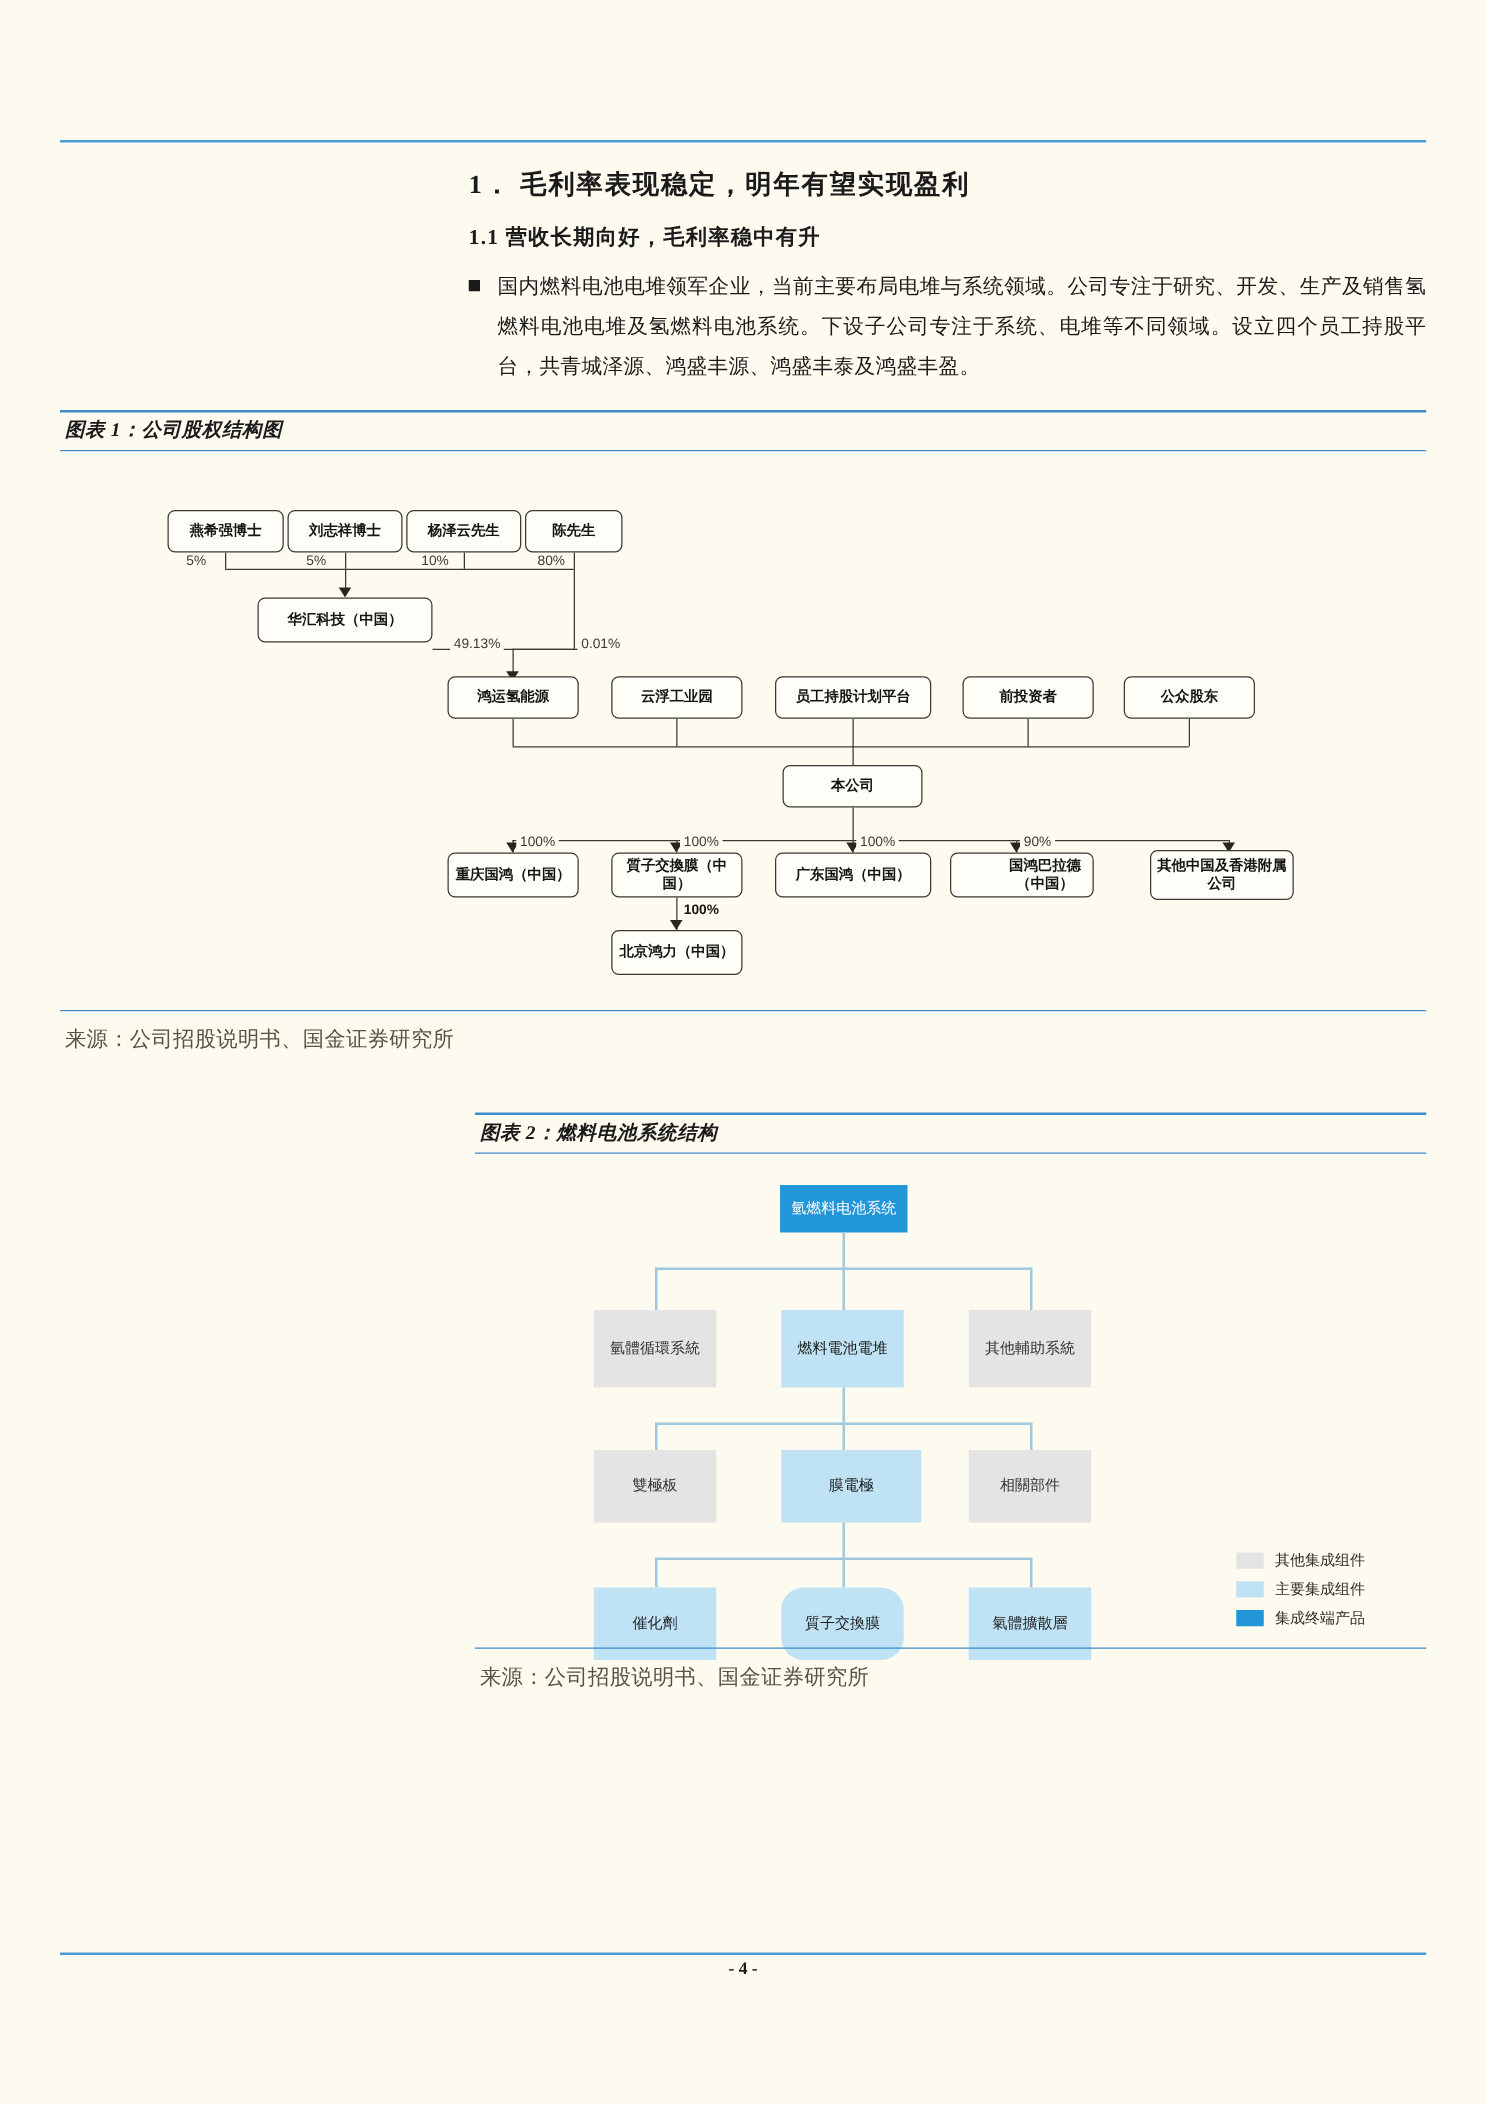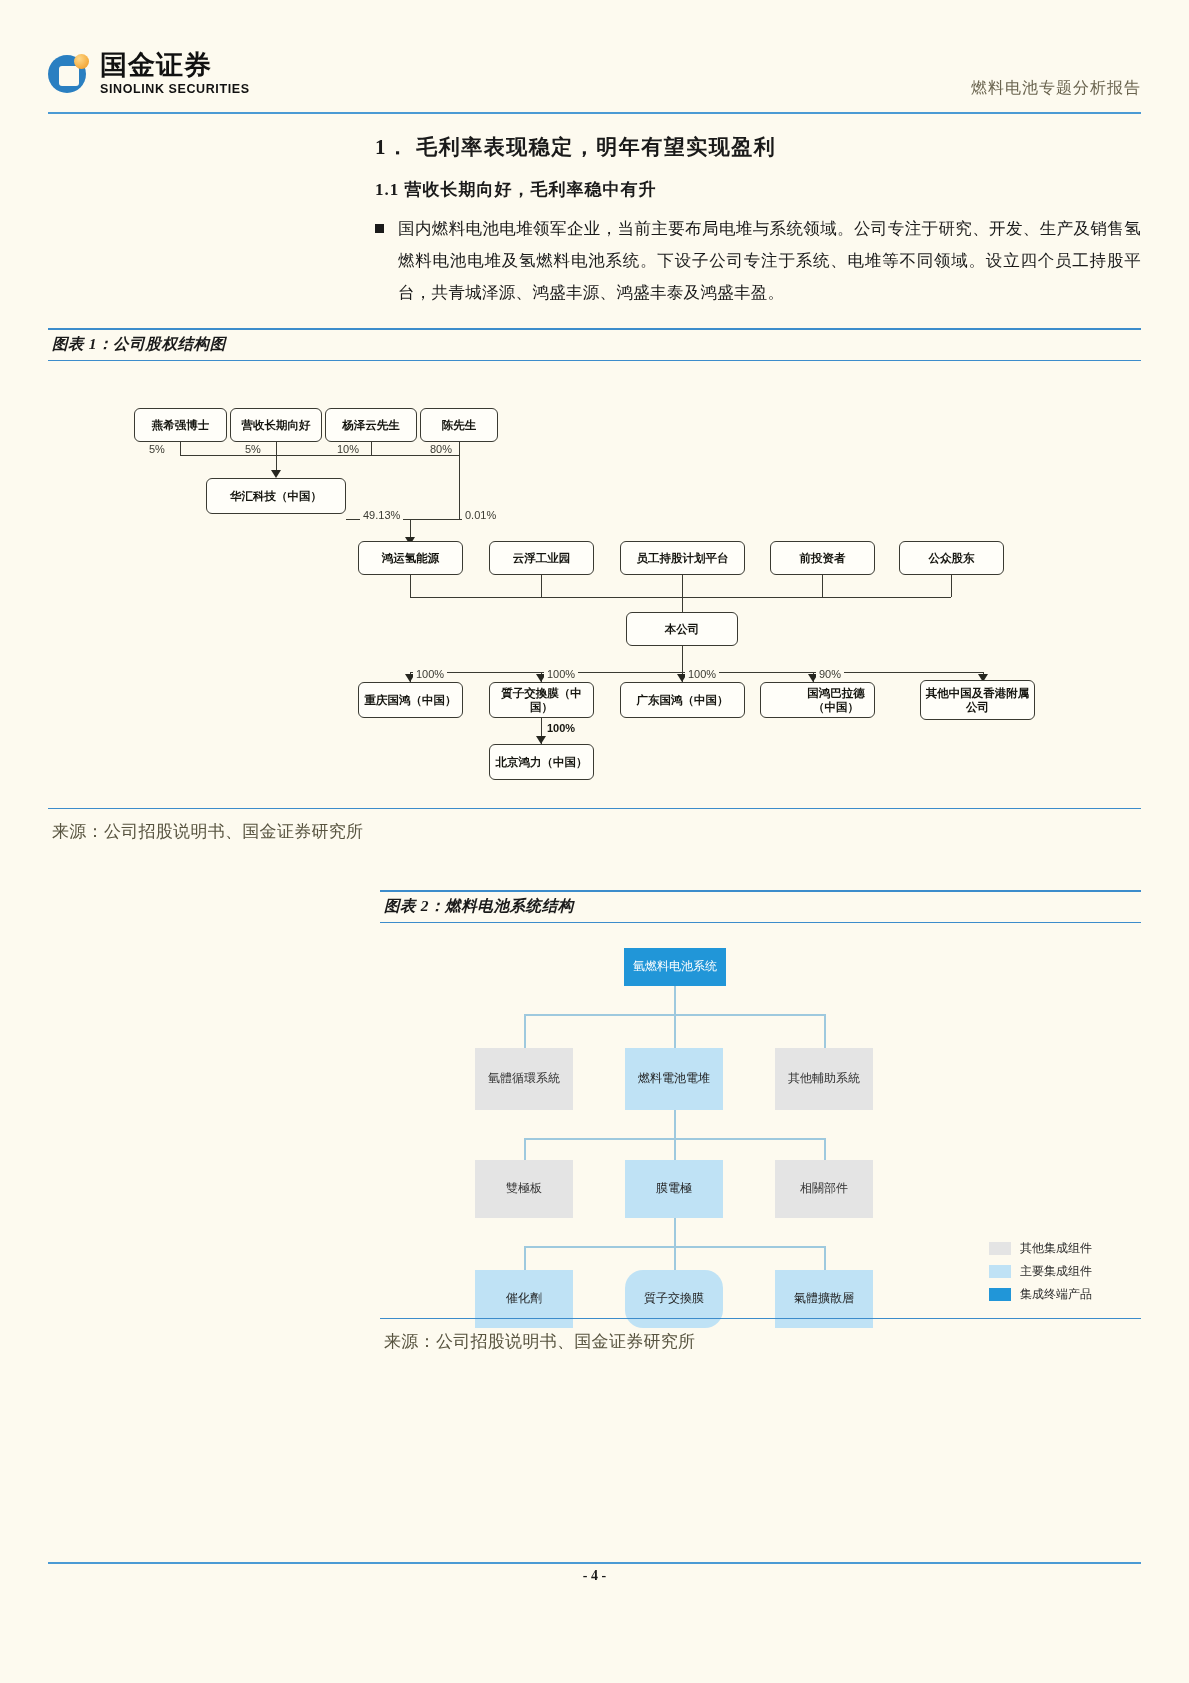--- a/index.html
+++ b/index.html
@@ -261,54 +261,41 @@
     font-size: 14.5px;
     color: #1a1a1a;
     letter-spacing: 1px;
   }
 </style>
 </head>
 <body>
 
 <div class="page">
 
-  <div class="header">
-    <div class="logo-wrap">
-      <div class="logo-mark">
-        <div class="ring"></div>
-        <div class="dot"></div>
-      </div>
-      <div class="logo-text">
-        <div class="logo-cn">国金证券</div>
-        <div class="logo-en">SINOLINK SECURITIES</div>
-      </div>
-    </div>
-    <div class="header-title">燃料电池专题分析报告</div>
-  </div>
   <div class="header-rule"></div>
 
   <div class="content">
 
     <h2 class="sec">1． 毛利率表现稳定，明年有望实现盈利</h2>
     <h3 class="subsec">1.1 营收长期向好，毛利率稳中有升</h3>
 
     <div class="bullet-block">
       <div class="bullet-sq"></div>
       <div class="bullet-text">国内燃料电池电堆领军企业，当前主要布局电堆与系统领域。公司专注于研究、开发、生产及销售氢燃料电池电堆及氢燃料电池系统。下设子公司专注于系统、电堆等不同领域。设立四个员工持股平台，共青城泽源、鸿盛丰源、鸿盛丰泰及鸿盛丰盈。</div>
     </div>
   </div>
 
   <div class="fig-rule-top" style="left:48px; right:48px; top:328px;"></div>
   <div class="fig-cap" style="left:52px; top:334px;">图表 1：公司股权结构图</div>
   <div class="fig-rule-bot" style="left:48px; right:48px; top:360px;"></div>
 
   <div class="orgwrap">
 
     <div class="obox" style="left:86px;  top:30px; width:93px;  height:34px;">燕希强博士</div>
-    <div class="obox" style="left:182px; top:30px; width:92px;  height:34px;">营收长期向好</div>
+    <div class="obox" style="left:182px; top:30px; width:92px;  height:34px;">刘志祥博士</div>
     <div class="obox" style="left:277px; top:30px; width:92px;  height:34px;">杨泽云先生</div>
     <div class="obox" style="left:372px; top:30px; width:78px;  height:34px;">陈先生</div>
 
     <div class="oline v" style="left:132px; top:64px;  height:13px;"></div>
     <div class="oline v" style="left:228px; top:64px;  height:13px;"></div>
     <div class="oline v" style="left:323px; top:64px;  height:13px;"></div>
     <div class="oline v" style="left:411px; top:64px;  height:13px;"></div>
 
     <div class="olabel" style="left:98px;  top:65px;">5%</div>
     <div class="olabel" style="left:194px; top:65px;">5%</div>
@@ -400,21 +387,21 @@
     <div class="tbox light" style="left:245px; top:100px; width:98px; height:62px;">燃料電池電堆</div>
     <div class="tbox gray" style="left:395px; top:100px; width:98px; height:62px;">其他輔助系統</div>
 
     <div class="tline v" style="left:294px; top:162px; height:28px;"></div>
     <div class="tline h" style="left:144px; top:190px; width:300px;"></div>
     <div class="tline v" style="left:144px; top:190px; height:22px;"></div>
     <div class="tline v" style="left:294px; top:190px; height:22px;"></div>
     <div class="tline v" style="left:444px; top:190px; height:22px;"></div>
 
     <div class="tbox gray" style="left:95px;  top:212px; width:98px; height:58px;">雙極板</div>
-    <div class="tbox light" style="left:245px; top:212px; width:98px; height:58px;">膜電極</div>
+    <div class="tbox light" style="left:245px; top:212px; width:112px; height:58px;">膜電極</div>
     <div class="tbox gray" style="left:395px; top:212px; width:98px; height:58px;">相關部件</div>
 
     <div class="tline v" style="left:294px; top:270px; height:28px;"></div>
     <div class="tline h" style="left:144px; top:298px; width:300px;"></div>
     <div class="tline v" style="left:144px; top:298px; height:24px;"></div>
     <div class="tline v" style="left:294px; top:298px; height:24px;"></div>
     <div class="tline v" style="left:444px; top:298px; height:24px;"></div>
 
     <div class="tbox light" style="left:95px;  top:322px; width:98px; height:58px;">催化劑</div>
     <div class="tbox light" style="left:245px; top:322px; width:98px; height:58px;border-radius:18px;">質子交換膜</div>

